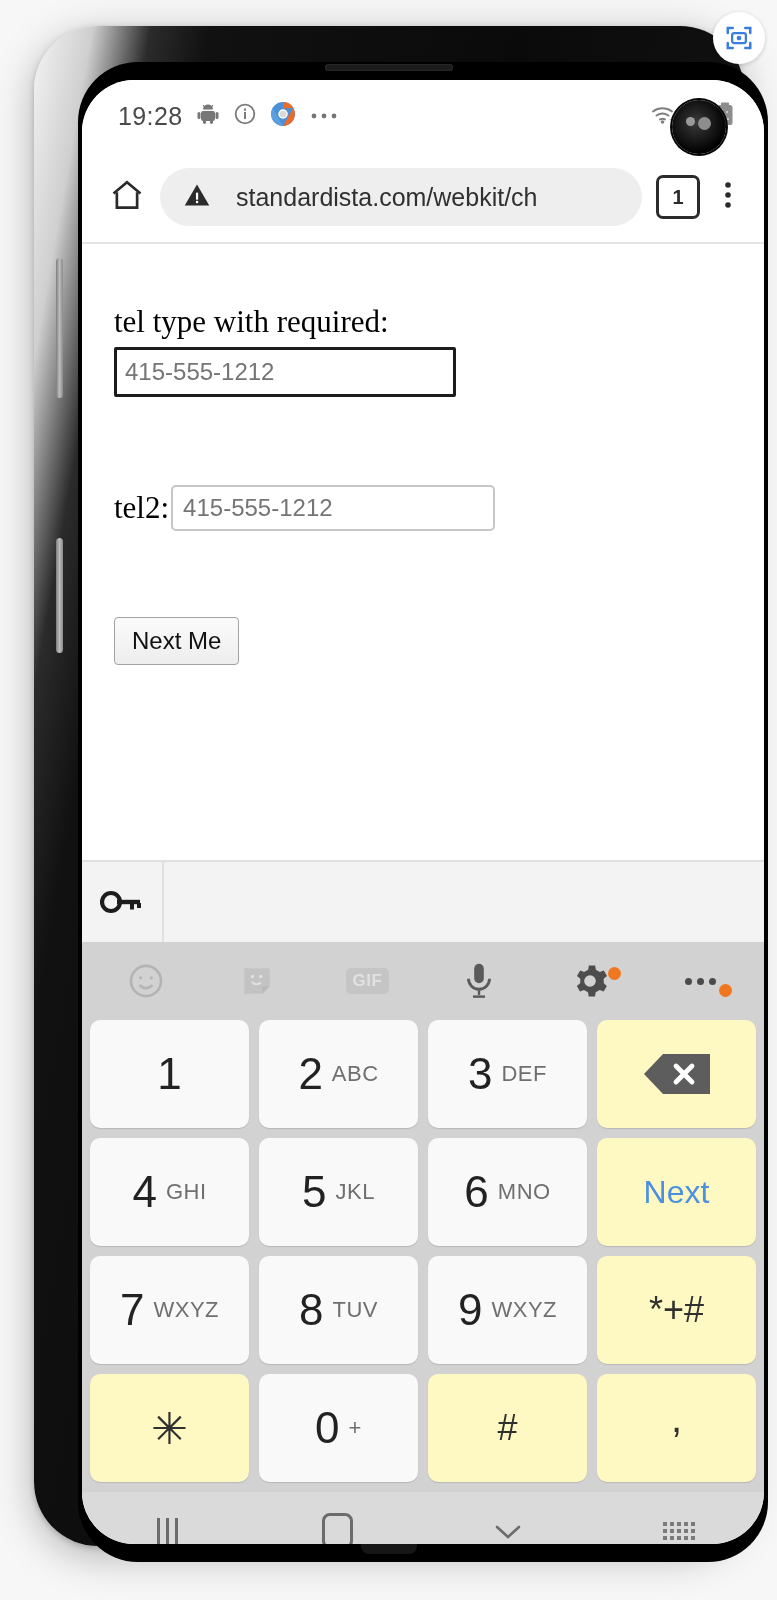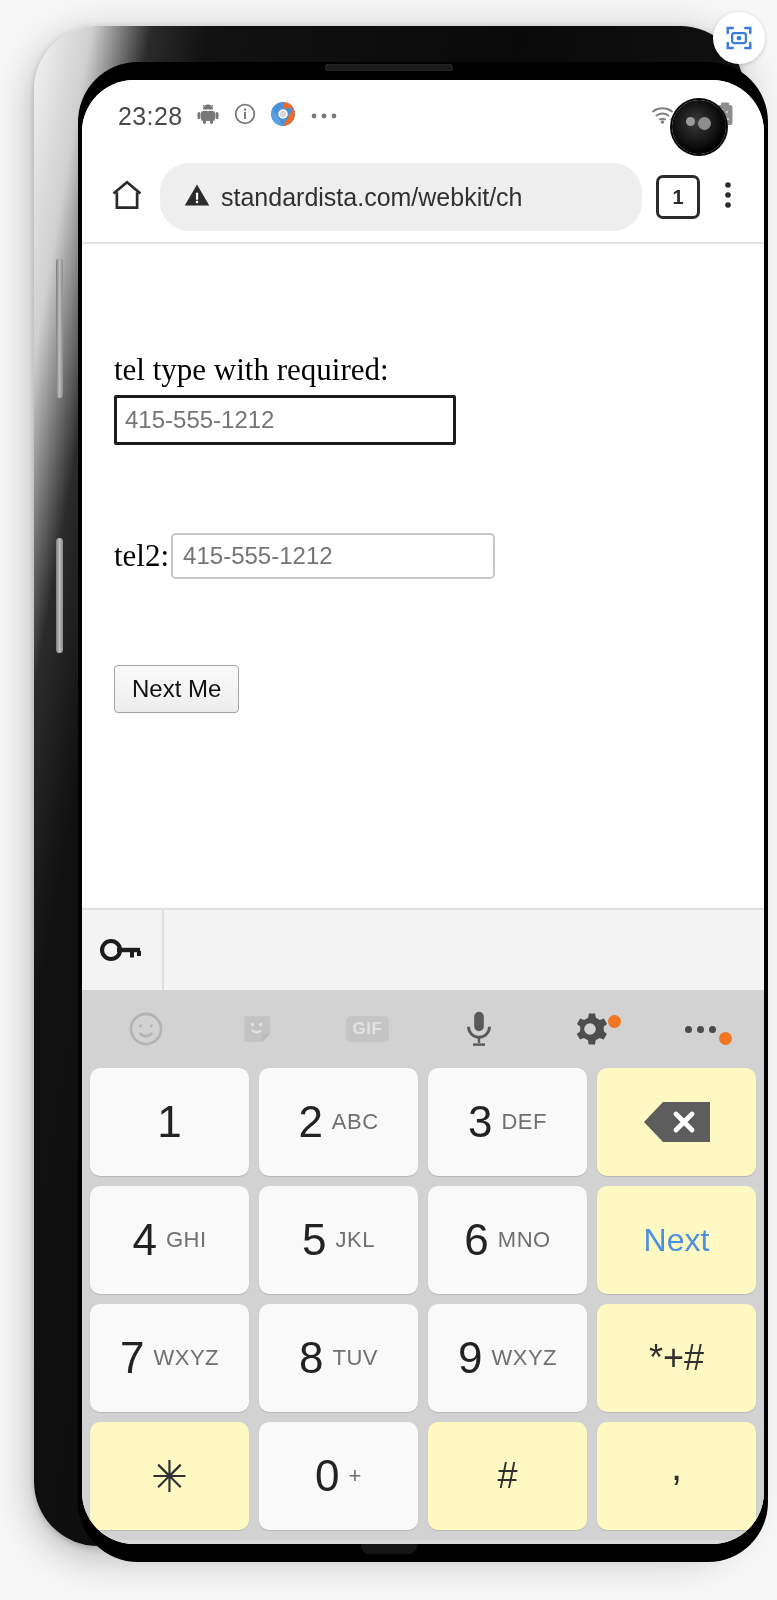--- a/index.html
+++ b/index.html
@@ -56,32 +56,32 @@
     position:absolute;right:38px;top:20px;width:54px;height:54px;border-radius:50%;
     background:radial-gradient(circle at 44% 42%,#3a3a3a 0%,#161616 44%,#000 70%);
     box-shadow:0 0 0 2px #060606;
   }
   #camera-cutout::after{content:"";position:absolute;left:14px;top:17px;width:9px;height:9px;border-radius:50%;
     background:#9a9a9a;box-shadow:14px 2px 0 2px #8d8d8d;}
 
   
   #browser-toolbar{height:90px;display:flex;align-items:center;gap:14px;padding:0 22px 0 26px;background:#fff;}
   #omnibox{
-    flex:1;height:68px;border-radius:29px;background:#eeeeee;display:flex;align-items:center;
-    gap:9px;padding:0 22px;overflow:hidden;min-width:0;
+    flex:1;height:58px;border-radius:29px;background:#eeeeee;display:flex;align-items:center;
+    gap:24px;padding:0 22px;overflow:hidden;min-width:0;
   }
   #omnibox-url{font-size:25px;color:#303030;white-space:nowrap;overflow:hidden;}
   #tab-count-button{
     width:38px;height:38px;border:3px solid #2b2b2b;border-radius:7px;
     display:flex;align-items:center;justify-content:center;font-size:20px;color:#2b2b2b;font-weight:600;
   }
   #toolbar-divider{height:2px;background:#e4e4e4;}
 
   
-  #page-content{background:#fff;height:556px;padding:60px 0 0 0;position:relative;margin-top:48px;}
+  #page-content{background:#fff;height:556px;padding:60px 0 0 0;position:relative;}
   .field-block{padding:0 32px;}
   #tel1-label{font-family:"Liberation Serif", serif;font-size:31px;color:#000;display:block;margin-bottom:7px;}
   #tel1-input{
     display:block;width:320px;height:38px;box-sizing:content-box;
     border:3px solid #1c1c1c;border-radius:2px;background:#fff;
     font-family:"Liberation Sans",sans-serif;font-size:24px;color:#808080;padding:3px 8px;
   }
   #tel2-row{display:flex;align-items:center;gap:2px;margin-top:88px;padding:0 32px;}
   #tel2-label{font-family:"Liberation Serif", serif;font-size:31px;color:#000;}
   #tel2-input{
@@ -145,21 +145,21 @@
   <div class="side-btn" id="power-button"></div>
   <div id="right-side-btn"></div>
   <div id="phone-inner-bezel"></div>
   <div id="top-speaker"></div>
   <div id="bottom-stub"></div>
 
   <div id="screen">
 
     <div id="status-bar">
       <div id="status-left">
-        <span id="clock">23:28</span>
+        <span id="clock">19:28</span>
         <span class="status-ico">
           <svg width="24" height="24" viewBox="0 0 24 24">
               <g fill="#777">
             <rect x="5" y="9" width="14" height="10" rx="2"></rect>
             <rect x="1.5" y="10" width="3" height="7" rx="1.5"></rect>
             <rect x="19.5" y="10" width="3" height="7" rx="1.5"></rect>
             <path d="M7 7.5a5 5 0 0110 0z"></path>
             <rect x="7" y="18" width="3" height="4" rx="1.4"></rect>
             <rect x="14" y="18" width="3" height="4" rx="1.4"></rect>
             <path d="M7.2 3.2l1.4 2M16.8 3.2l-1.4 2" stroke="#777" stroke-width="1.2" fill="none"></path>

